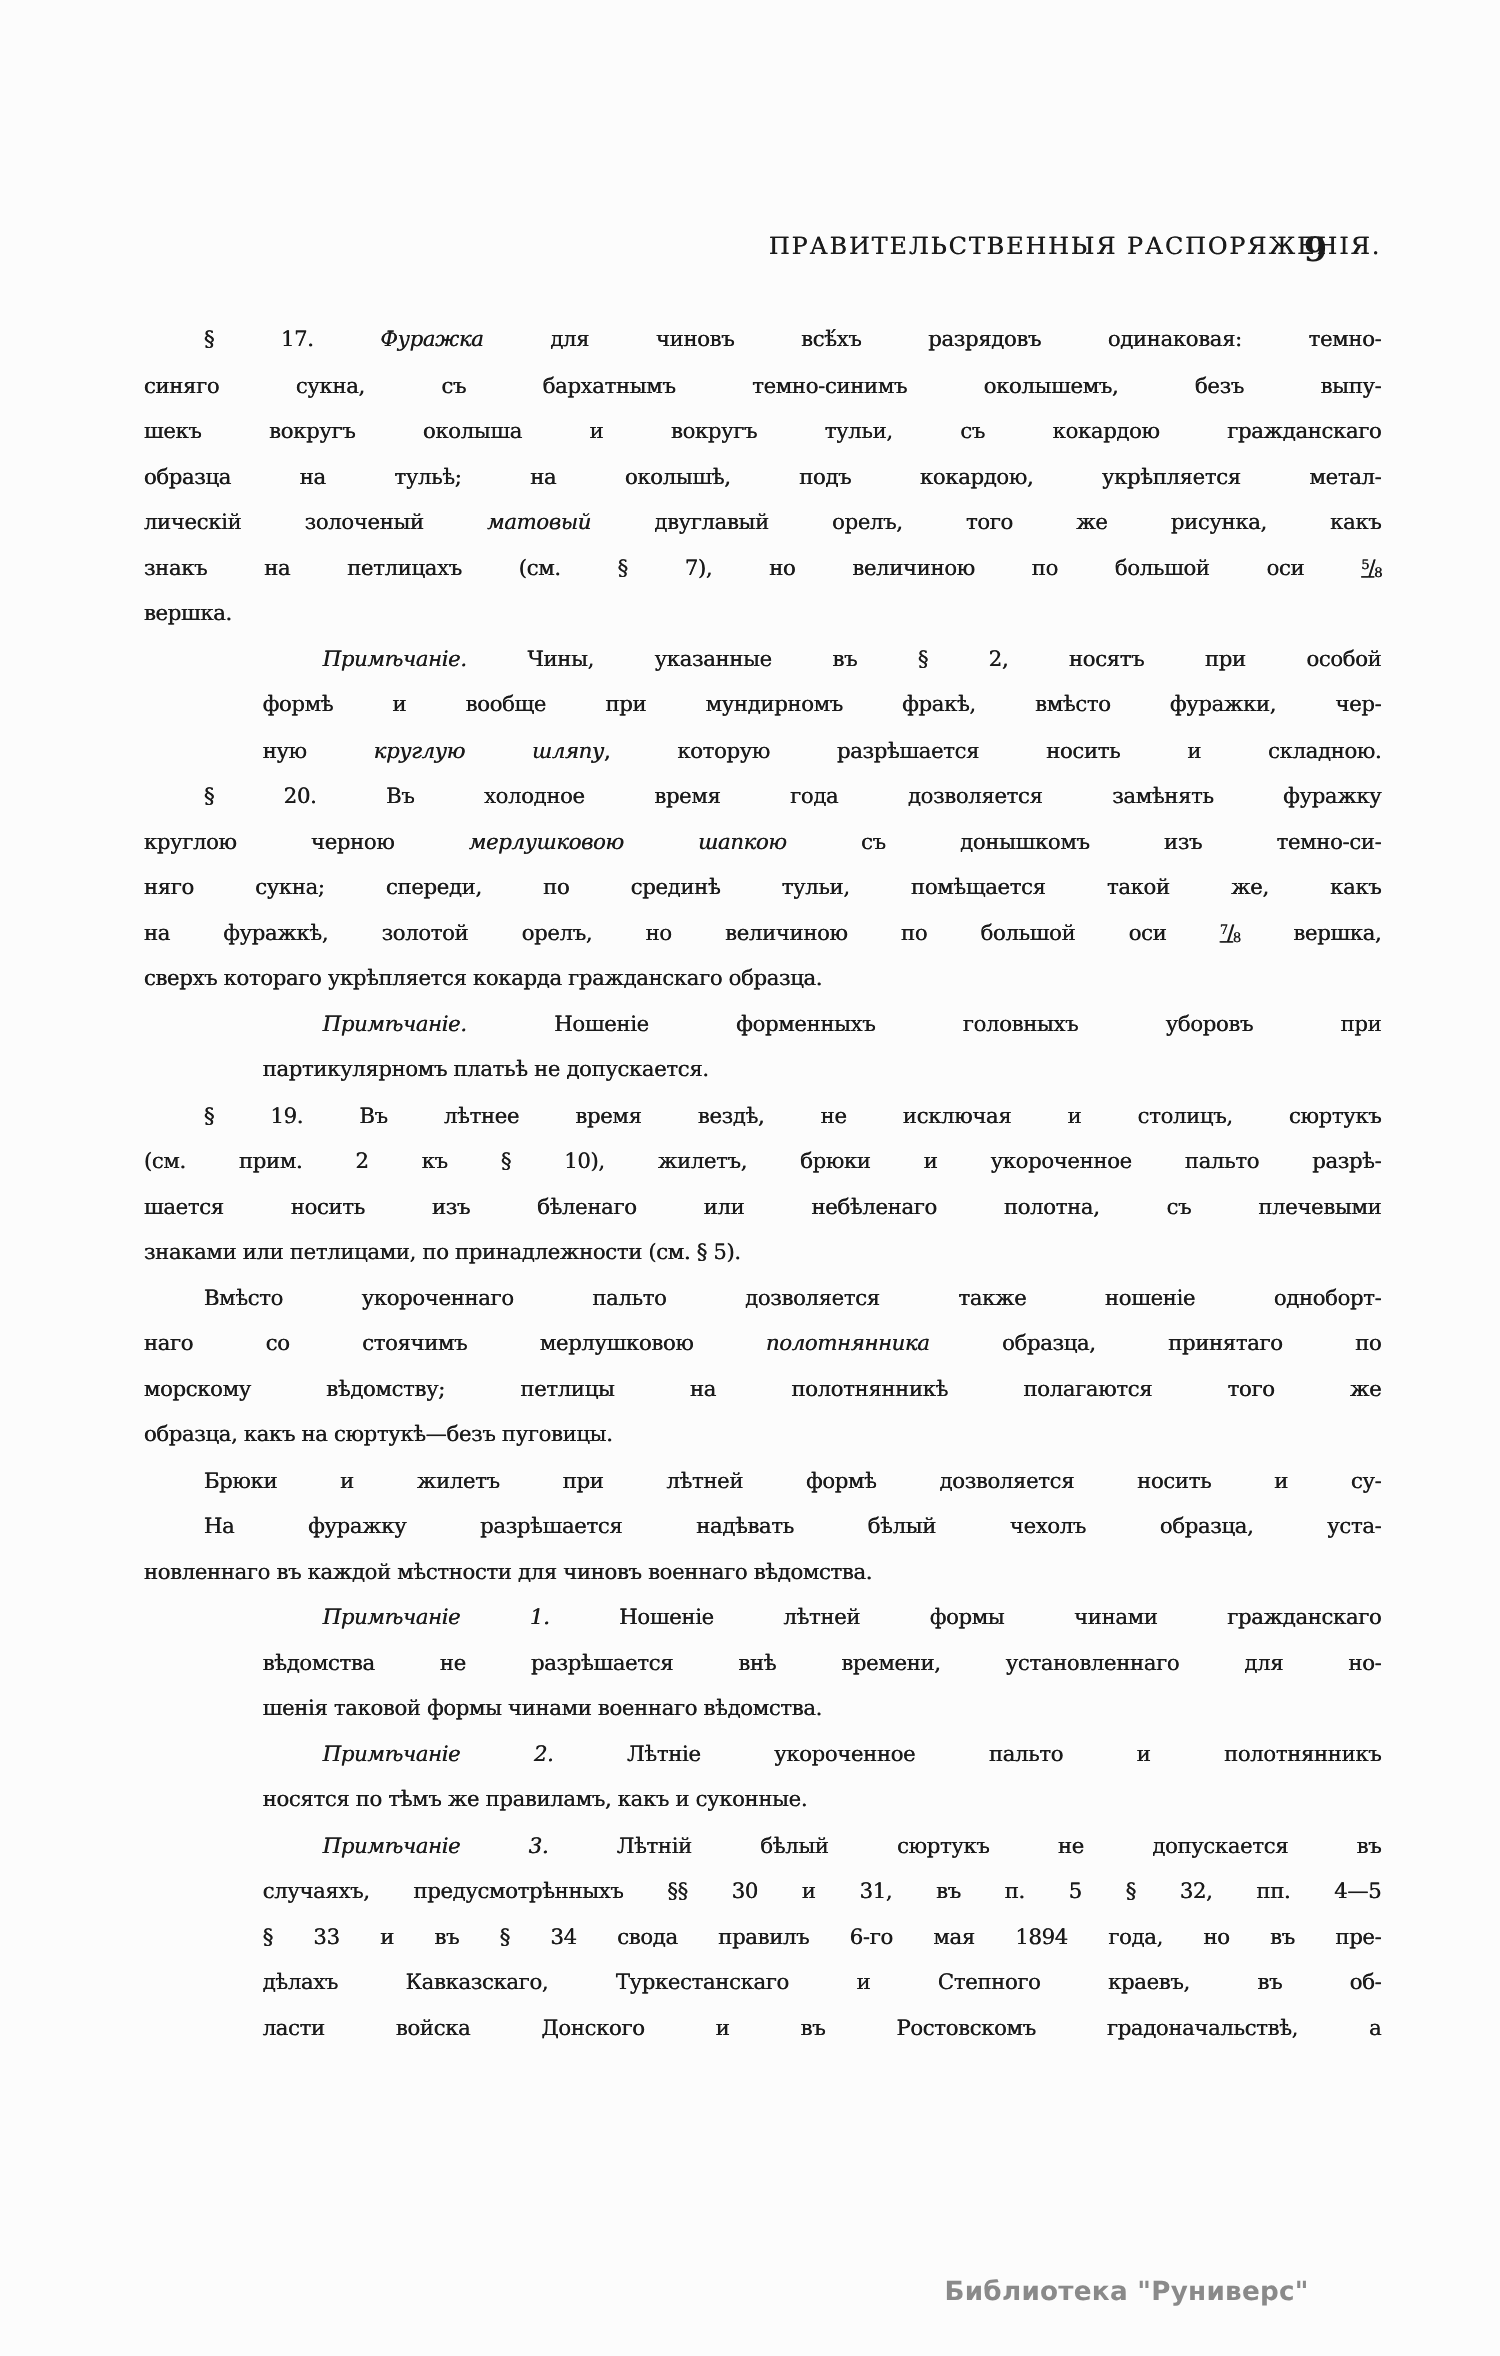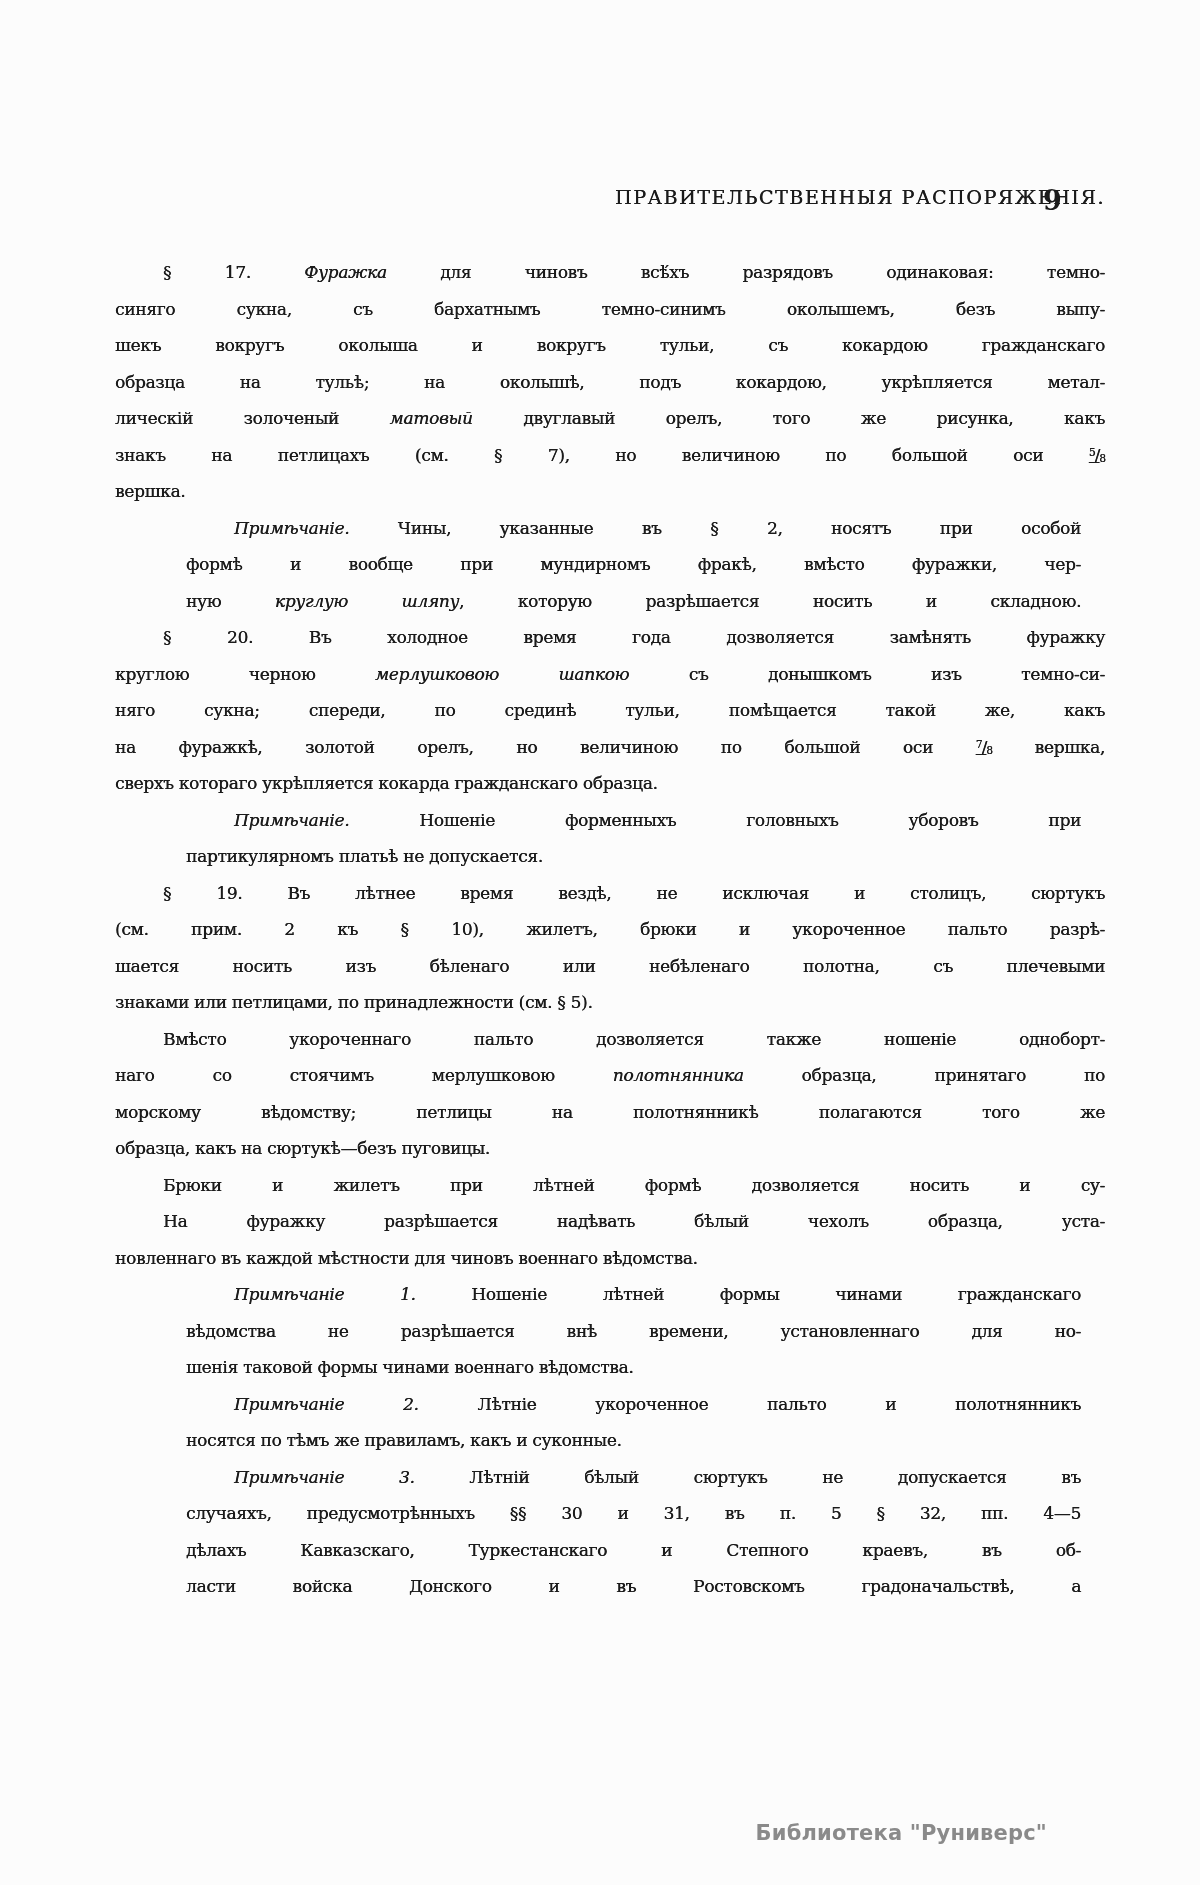--- a/index.html
+++ b/index.html
@@ -50,21 +50,21 @@
     text-align: justify;
     text-align-last: justify;
   }
   .line.end {
     text-align-last: left;
   }
   .line.ind {
     text-indent: 48px;
   }
   .line.note {
-    margin-left: 71px;
+    margin-left: 95px;
     width: 895px;
   }
   .it {
     font-style: italic;
   }
   .frac {
     letter-spacing: -1px;
     white-space: nowrap;
     text-decoration: underline;
   }
@@ -128,17 +128,18 @@
       <div class="line ind"><span>Брюки и жилетъ при лѣтней формѣ дозволяется носить и су-</span></div>
       <div class="line ind"><span>На фуражку разрѣшается надѣвать бѣлый чехолъ образца, уста-</span></div>
       <div class="line end"><span>новленнаго въ каждой мѣстности для чиновъ военнаго вѣдомства.</span></div>
       <div class="line note ind"><span class="it">Примѣчаніе 1.</span><span> Ношеніе лѣтней формы чинами гражданскаго</span></div>
       <div class="line note"><span>вѣдомства не разрѣшается внѣ времени, установленнаго для но-</span></div>
       <div class="line note end"><span>шенія таковой формы чинами военнаго вѣдомства.</span></div>
       <div class="line note ind"><span class="it">Примѣчаніе 2.</span><span> Лѣтніе укороченное пальто и полотнянникъ</span></div>
       <div class="line note end"><span>носятся по тѣмъ же правиламъ, какъ и суконные.</span></div>
       <div class="line note ind"><span class="it">Примѣчаніе 3.</span><span> Лѣтній бѣлый сюртукъ не допускается въ</span></div>
       <div class="line note"><span>случаяхъ, предусмотрѣнныхъ §§ 30 и 31, въ п. 5 § 32, пп. 4—5</span></div>
+      <div class="line note"><span>§ 33 и въ § 34 свода правилъ 6-го мая 1894 года, но въ пре-</span></div>
       <div class="line note"><span>дѣлахъ Кавказскаго, Туркестанскаго и Степного краевъ, въ об-</span></div>
       <div class="line note"><span>ласти войска Донского и въ Ростовскомъ градоначальствѣ, а</span></div>
     </div>
   <div class="watermark">Библиотека "Руниверс"</div>
 </div>
 
 </body></html>

